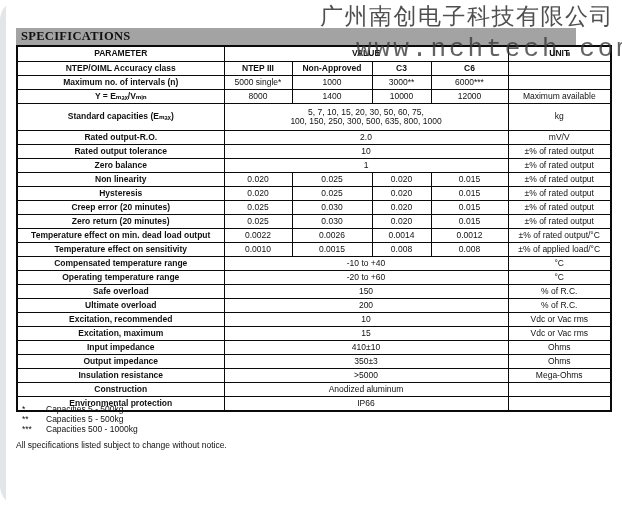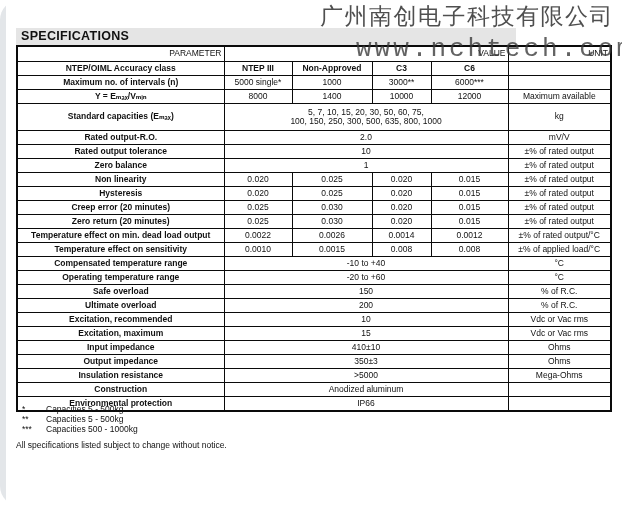--- a/index.html
+++ b/index.html
@@ -13,32 +13,32 @@
     position:absolute;top:1px;right:8px;z-index:9;white-space:nowrap;
     font-family:"DejaVu Serif","Liberation Serif",serif;
     font-size:23px;letter-spacing:1.5px;color:rgba(55,55,55,.88);
   }
   .wm-site{
     position:absolute;top:34px;left:320px;z-index:9;white-space:nowrap;
     font-family:Liberation Mono, monospace;
     font-size:26px;letter-spacing:3px;color:rgba(55,55,55,.78);margin-left:36px;
   }
   
-  .spec-bar{position:absolute;left:16px;top:28px;width:500px;height:17px;background:#e5e5e5;}
+  .spec-bar{position:absolute;left:16px;top:28px;width:560px;height:17px;background:#a3a3a3;font-family:Liberation Serif, serif;}
   .spec-bar .title{font-size:12.5px;font-weight:bold;letter-spacing:.3px;line-height:17px;padding-left:5px;}
   
   table.spec{
     position:absolute;left:16px;top:45px;width:594px;
     border-collapse:collapse;table-layout:fixed;border:2px solid #0a0a0a;
   }
   table.spec th,table.spec td{
     border:1px solid #0a0a0a;font-size:8.5px;line-height:1.1;
     padding:0 2px;height:13px;text-align:center;overflow:hidden;
   }
-  table.spec thead th{font-weight:normal;height:14px;text-align:right;}
+  table.spec thead th{font-weight:bold;height:14px;}
   th.param,td.param{text-align:left;padding-left:4px;}
   td.param{font-weight:bold;}
   td.val{font-weight:normal;}
   td.bold{font-weight:bold;}
   td.pre{white-space:pre-line;}
   tr.tall td{height:26px;}
   
   .footnotes{position:absolute;left:22px;top:404px;font-size:8.5px;line-height:10px;}
   .footnote .marker{display:inline-block;width:24px;}
   .disclaimer{position:absolute;left:16px;top:440px;font-size:8.5px;}

